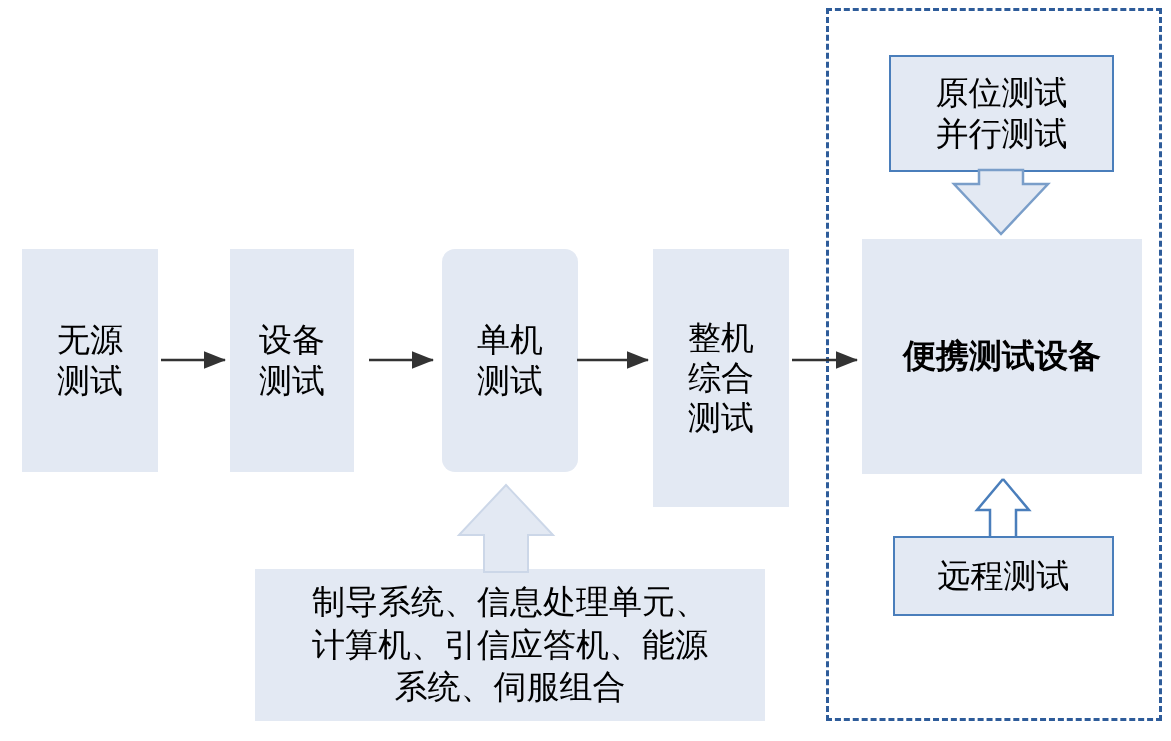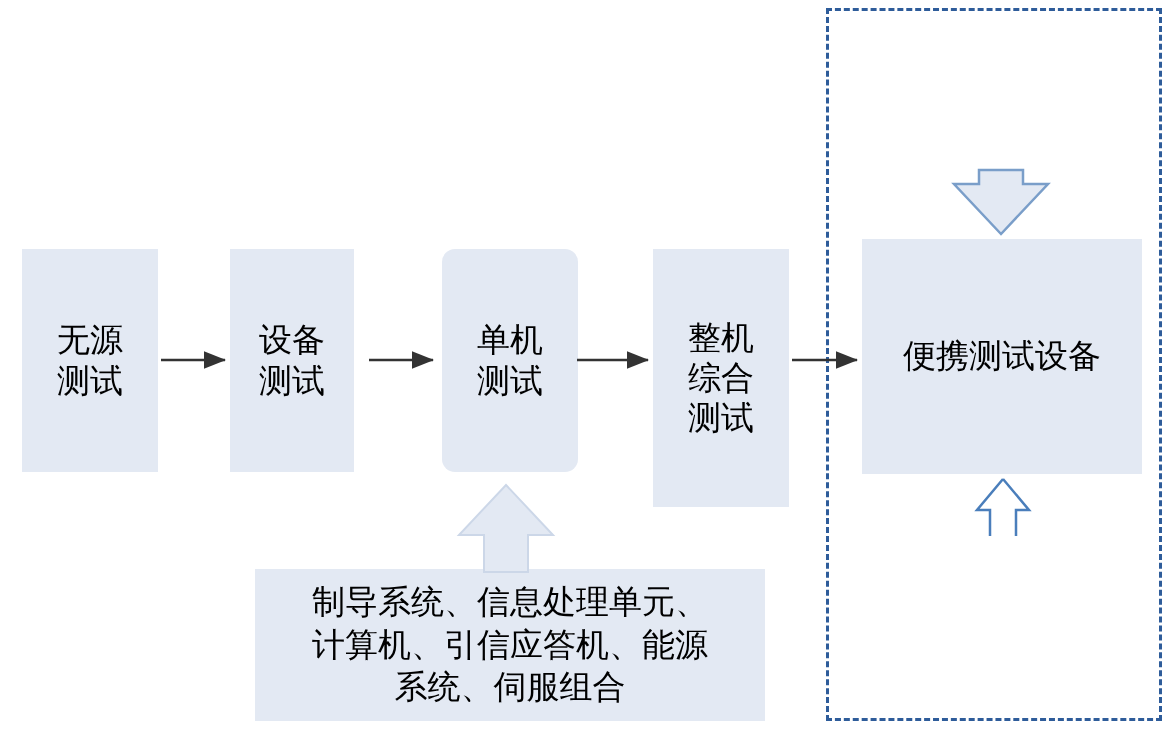--- a/index.html
+++ b/index.html
@@ -81,23 +81,26 @@
   <div class="box stage" style="left:230px; top:249px; width:124px; height:223px;">设备
 测试</div>
 
   <div class="box stage" style="left:442px; top:249px; width:136px; height:223px;border-radius:13px;">单机
 测试</div>
 
   <div class="box stage" style="left:653px; top:249px; width:136px; height:258px;">整机
 综合
 测试</div>
 
-  <div class="box portable" style="left:862px; top:239px; width:280px; height:235px;">便携测试设备</div>
+  <div class="box portable" style="left:862px; top:239px; width:280px; height:235px;font-weight:bold;">便携测试设备</div>
 
+  <div class="callout" style="left:889px; top:55px; width:225px; height:117px;">原位测试
+并行测试</div>
 
+  <div class="callout" style="left:893px; top:536px; width:221px; height:80px;">远程测试</div>
 
   <div class="box bottom-note" style="left:255px; top:569px; width:510px; height:152px;">制导系统、信息处理单元、
 计算机、引信应答机、能源
 系统、伺服组合</div>
 
   <svg class="overlay" viewBox="0 0 1171 741">
     <defs>
       <marker id="arrowhead" markerWidth="9" markerHeight="7" refX="8.5" refY="3.5" orient="auto">
         <polygon points="0 0, 9 3.5, 0 7" fill="#333333"></polygon>
       </marker>

